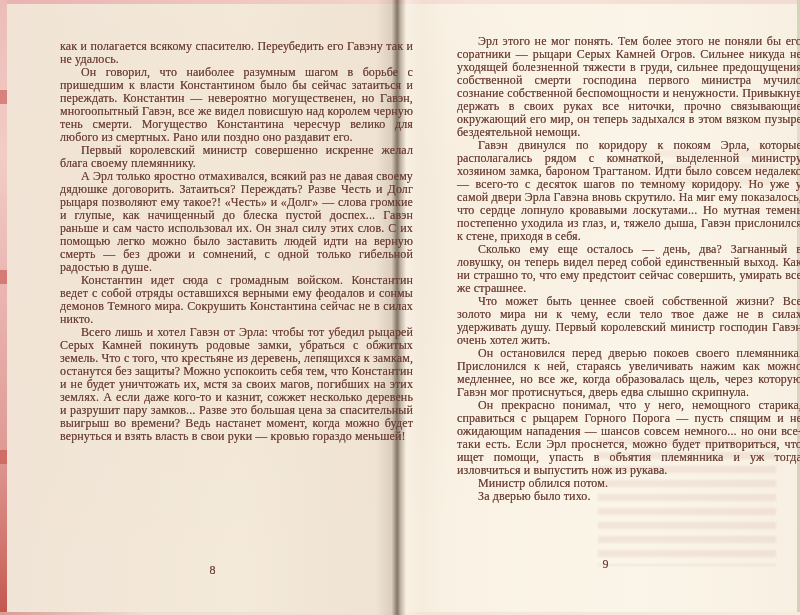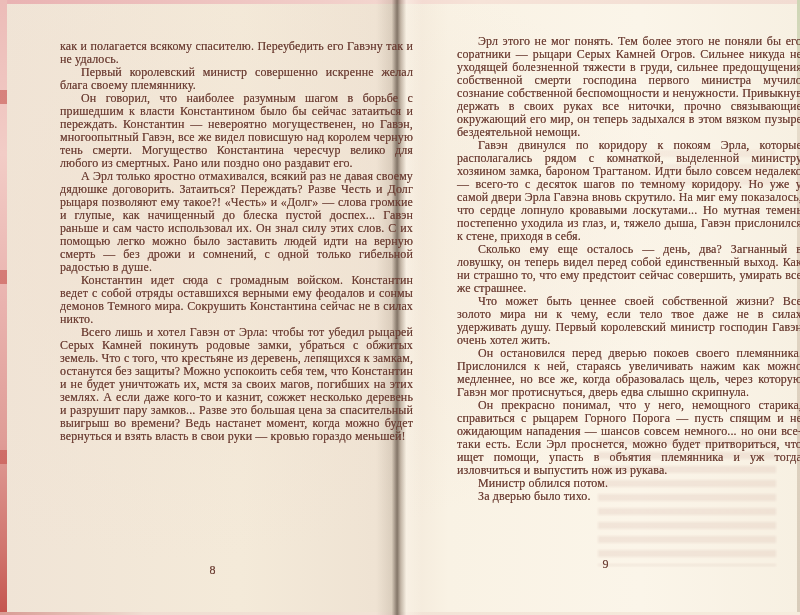--- a/index.html
+++ b/index.html
@@ -72,22 +72,22 @@
   <div class="edge-right"></div>
   <div class="edge-bottom"></div>
 
   <div class="bleed bleed-a"></div>
   <div class="bleed bleed-b"></div>
 
   <div class="gutter"></div>
 
   <div class="page page-left">
       <p class="">как и полагается всякому спасителю. Переубедить его Гавэну так и не удалось.</p>
+      <p class="indent">Он говорил, что наиболее разумным шагом в борьбе с пришедшим к власти Константином было бы сейчас затаиться и переждать. Константин — невероятно могущественен, но Гавэн, многоопытный Гавэн, все же видел повисшую над королем черную тень смерти. Могущество Константина чересчур велико для любого из смертных. Рано или поздно оно раздавит его.</p>
       <p class="indent">Первый королевский министр совершенно искренне желал блага своему племяннику.</p>
-      <p class="indent">Он говорил, что наиболее разумным шагом в борьбе с пришедшим к власти Константином было бы сейчас затаиться и переждать. Константин — невероятно могущественен, но Гавэн, многоопытный Гавэн, все же видел повисшую над королем черную тень смерти. Могущество Константина чересчур велико для любого из смертных. Рано или поздно оно раздавит его.</p>
       <p class="indent">А Эрл только яростно отмахивался, всякий раз не давая своему дядюшке договорить. Затаиться? Переждать? Разве Честь и Долг рыцаря позволяют ему такое?! «Честь» и «Долг» — слова громкие и глупые, как начищенный до блеска пустой доспех... Гавэн раньше и сам часто использовал их. Он знал силу этих слов. С их помощью легко можно было заставить людей идти на верную смерть — без дрожи и сомнений, с одной только гибельной радостью в душе.</p>
       <p class="indent">Константин идет сюда с громадным войском. Константин ведет с собой отряды оставшихся верными ему феодалов и сонмы демонов Темного мира. Сокрушить Константина сейчас не в силах никто.</p>
       <p class="indent">Всего лишь и хотел Гавэн от Эрла: чтобы тот убедил рыцарей Серых Камней покинуть родовые замки, убраться с обжитых земель. Что с того, что крестьяне из деревень, лепящихся к замкам, останутся без защиты? Можно успокоить себя тем, что Константин и не будет уничтожать их, мстя за своих магов, погибших на этих землях. А если даже кого-то и казнит, сожжет несколько деревень и разрушит пару замков... Разве это большая цена за спасительный выигрыш во времени? Ведь настанет момент, когда можно будет вернуться и взять власть в свои руки — кровью гораздо меньшей!</p>
     </div>
 
   <div class="page page-right">
       <p class="indent">Эрл этого не мог понять. Тем более этого не поняли бы его соратники — рыцари Серых Камней Огров. Сильнее никуда не уходящей болезненной тяжести в груди, сильнее предощущения собственной смерти господина первого министра мучило сознание собственной беспомощности и ненужности. Привыкнув держать в своих руках все ниточки, прочно связывающие окружающий его мир, он теперь задыхался в этом вязком пузыре бездеятельной немощи.</p>
       <p class="indent">Гавэн двинулся по коридору к покоям Эрла, которые располагались рядом с комнаткой, выделенной министру хозяином замка, бароном Трагтаном. Идти было совсем недалеко — всего-то с десяток шагов по темному коридору. Но уже у самой двери Эрла Гавэна вновь скрутило. На миг ему показалось, что сердце лопнуло кровавыми лоскутами... Но мутная темень постепенно уходила из глаз, и, тяжело дыша, Гавэн прислонился к стене, приходя в себя.</p>
       <p class="indent">Сколько ему еще осталось — день, два? Загнанный в ловушку, он теперь видел перед собой единственный выход. Как ни страшно то, что ему предстоит сейчас совершить, умирать все же страшнее.</p>
       <p class="indent">Что может быть ценнее своей собственной жизни? Все золото мира ни к чему, если тело твое даже не в силах удерживать душу. Первый королевский министр господин Гавэн очень хотел жить.</p>

